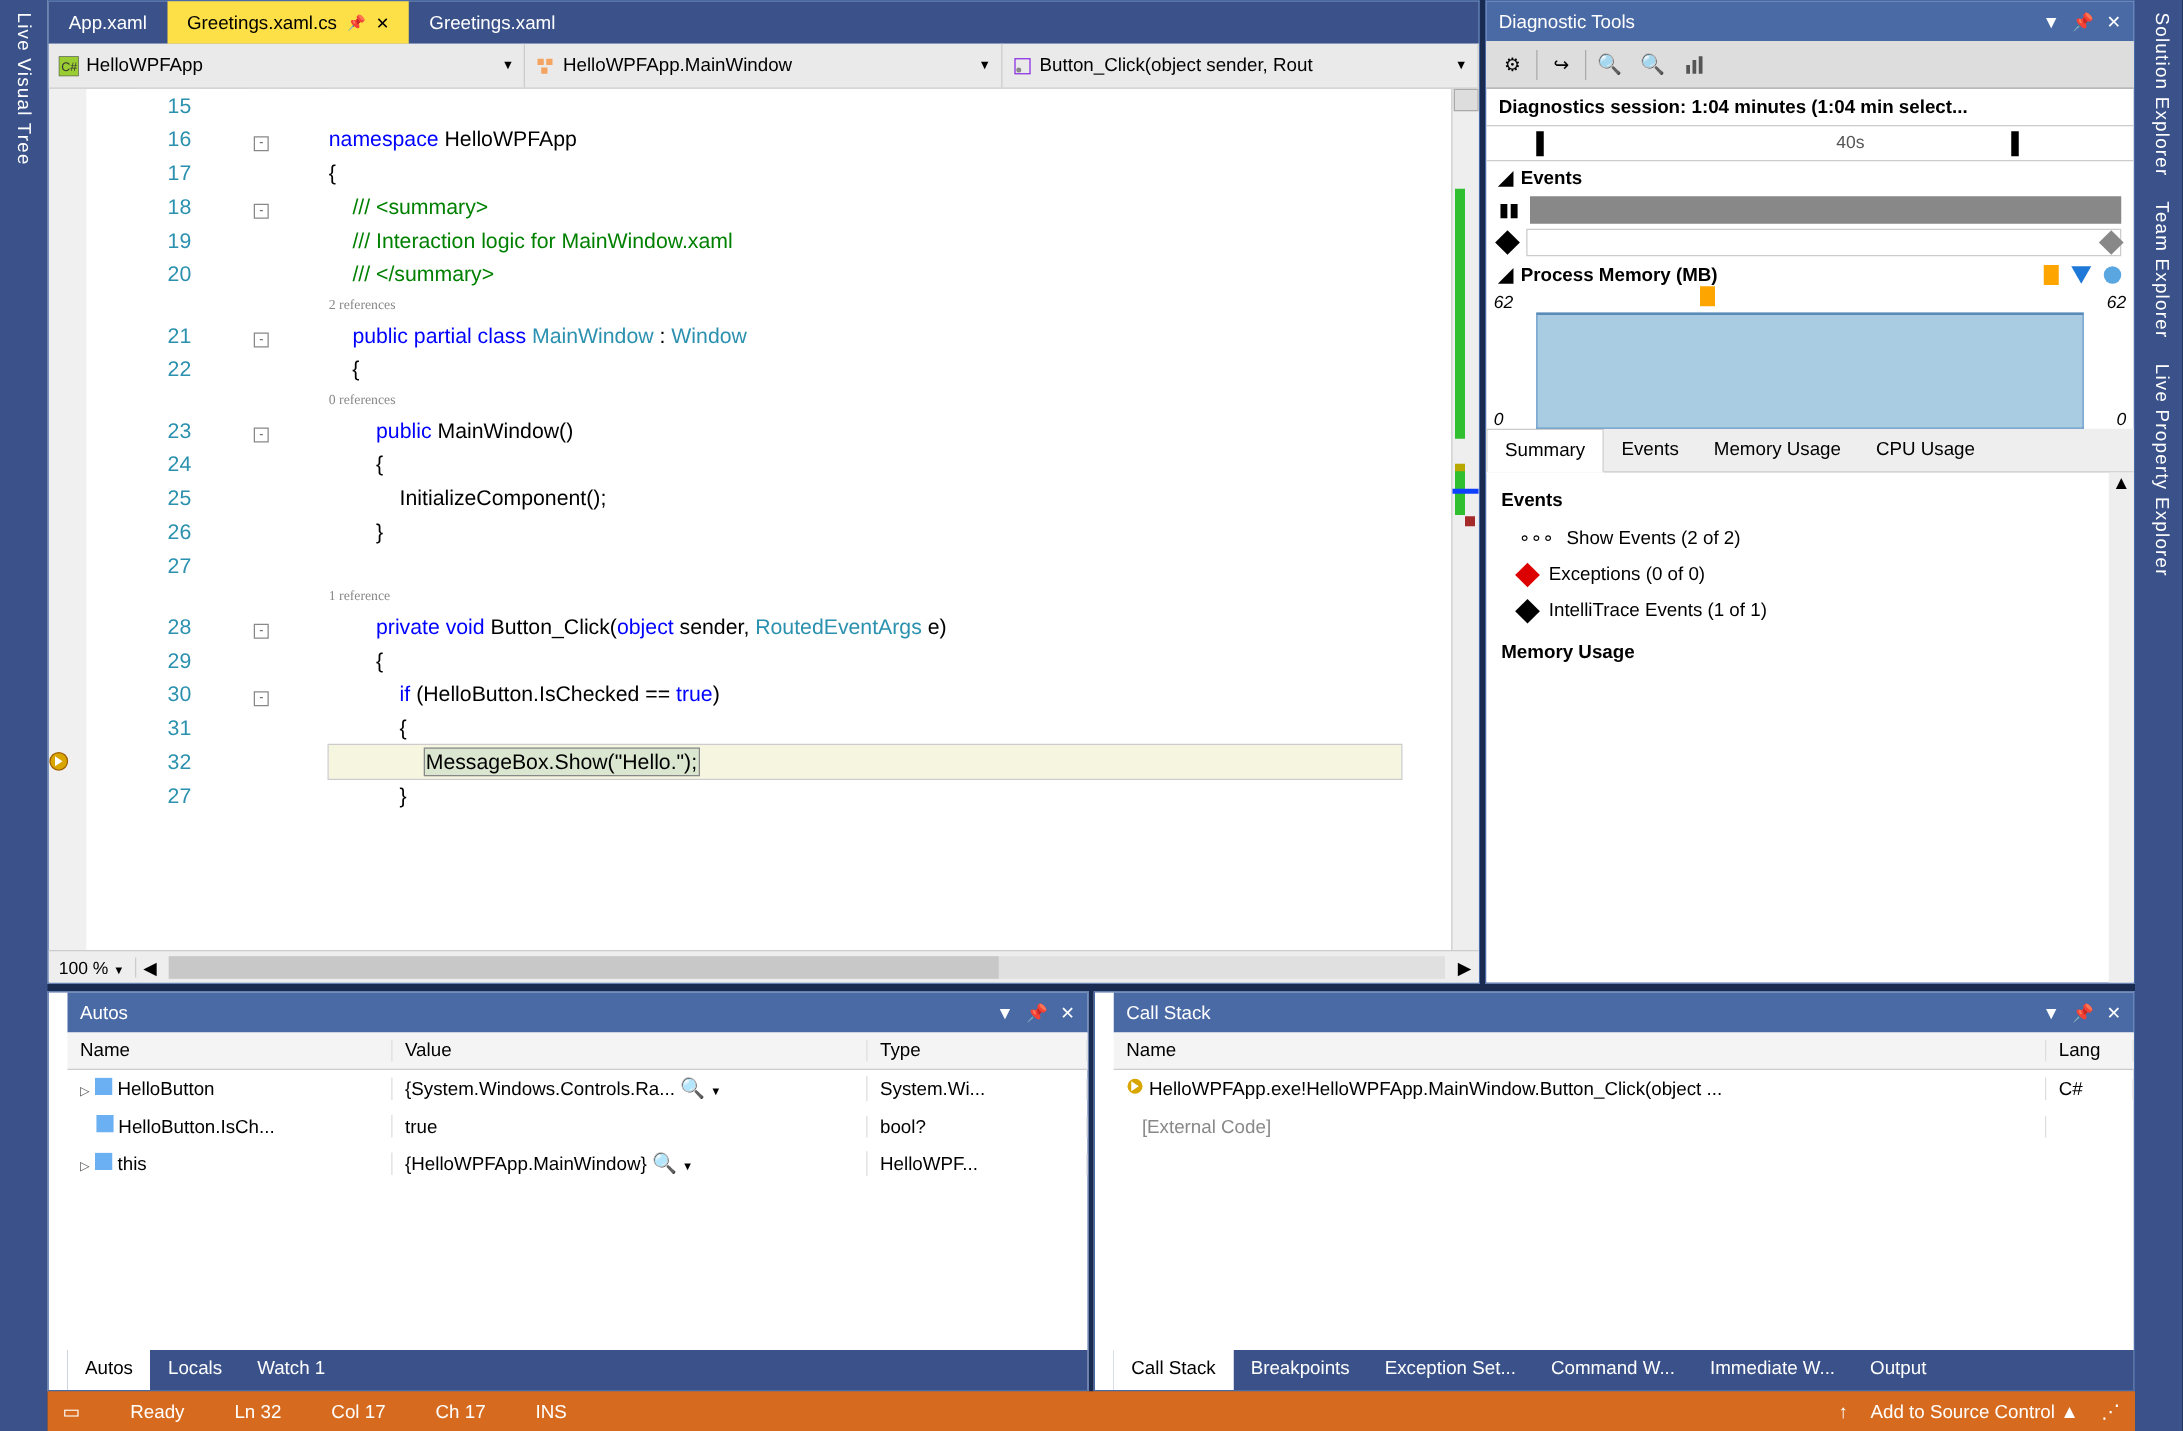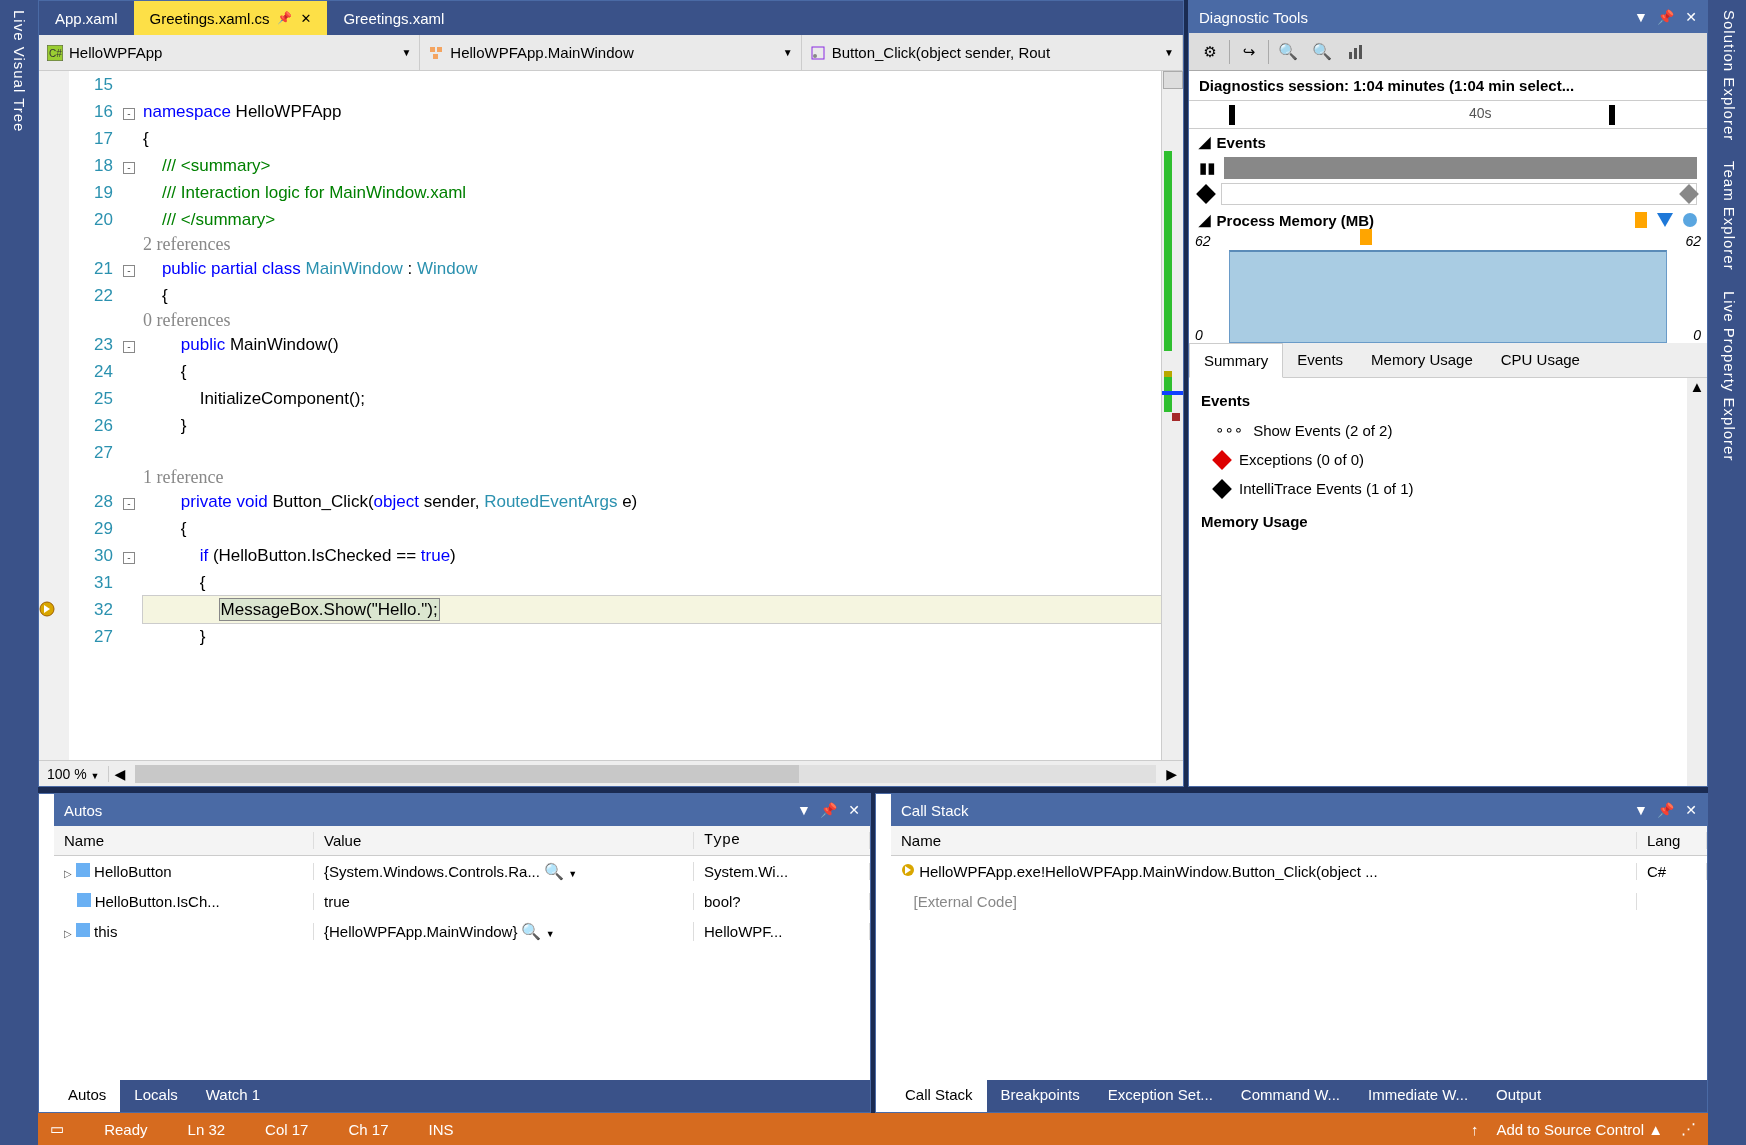--- a/index.html
+++ b/index.html
@@ -14,27 +14,27 @@
 .editor-col { flex: 1; display: flex; flex-direction: column; border: 1px solid #4a6aa5; background: #fff; }
 .tabs { height: 34px; background: #3a5289; display: flex; align-items: stretch; }
 .tab { padding: 6px 16px; color: #fff; display: flex; align-items: center; gap: 8px; font-size: 15px; }
 .tab.active { background: #fde047; color: #000; }
 .tab-close { font-size: 13px; }
 .pin { font-size: 12px; }
 .nav-bar { height: 36px; background: #eaeaea; display: flex; border-bottom: 1px solid #ccc; }
 .nav-item { flex: 1; display: flex; align-items: center; padding: 0 8px; border-right: 1px solid #ccc; gap: 6px; font-size: 15px; }
 .nav-icon { width: 16px; height: 16px; display: inline-block; }
 .dd { margin-left: auto; font-size: 10px; }
-.code-area { flex: 1; display: flex; font-family: Consolas, monospace; font-size: 17px; position: relative; overflow: hidden; }
+.code-area { flex: 1; display: flex; font-family: Consolas, monospace; font-size: 17px; position: relative; overflow: hidden; gap: 40px; }
 .gutter-bp { width: 30px; background: #f0f0f0; }
 .gutter-ln { width: 50px; background: #fff; text-align: right; color: #2b91af; padding-right: 6px; }
 .gutter-fold { width: 24px; background: #fff; position: relative; }
 .code-lines { flex: 1; background: #fff; position: relative; }
 .line { height: 27px; line-height: 27px; white-space: pre; }
-.ref-line { height: 22px; line-height: 22px; font-size: 18px; color: #888; font-family: "Segoe UI"; }
+.ref-line { height: 22px; line-height: 22px; font-size: 11px; color: #888; font-family: "Segoe UI"; }
 .kw { color: #0000ff; }
 .type { color: #2b91af; }
 .comment { color: #008000; }
 .fold-box { width: 12px; height: 12px; border: 1px solid #888; display: inline-flex; align-items: center; justify-content: center; font-size: 10px; margin-top: 7px; margin-left: 4px; color: #555; }
 .bp-arrow { width: 16px; height: 16px; margin: 5px auto; }
 .vscroll { width: 22px; background: #eee; border-left: 1px solid #ccc; position: relative; }
 .green-mark { background: #2fbf2f; position: absolute; left: 2px; width: 8px; }
 .yellow-mark { background: #b8a800; position: absolute; left: 2px; width: 8px; }
 .blue-mark { background: #1040ff; position: absolute; left: 0; right: 0; height: 4px; }
 .red-mark { background: #a52a2a; position: absolute; left: 10px; width: 8px; height: 8px; }
@@ -353,21 +353,21 @@
           <span>Autos</span>
           <div class="panel-ctrls">
               <span>▼</span>
               <span>📌</span>
               <span>✕</span>
             </div>
         </div>
         <div class="grid-hdr">
           <div class="col" style="width:260px;">Name</div>
           <div class="col" style="width:380px;">Value</div>
-          <div class="col" style="flex:1;font-family:Liberation Mono, monospace;">Type</div>
+          <div class="col" style="flex:1;">Type</div>
         </div>
         <div id="autos-rows" style="flex:1;">
             <div class="grid-row">
               <div class="col" style="width: 260px;"><span class="expand-tri">▷</span> <svg class="cube" viewBox="0 0 14 14">
                   <rect width="14" height="14" fill="#6ab0f3"></rect>
                 </svg> HelloButton</div>
               <div class="col" style="width: 380px;">{System.Windows.Controls.Ra... <span class="mag">🔍</span> <span style="font-size:9px;">▼</span></div>
               <div class="col" style="flex: 1 1 0%;">System.Wi...</div>
             </div>
             <div class="grid-row">

